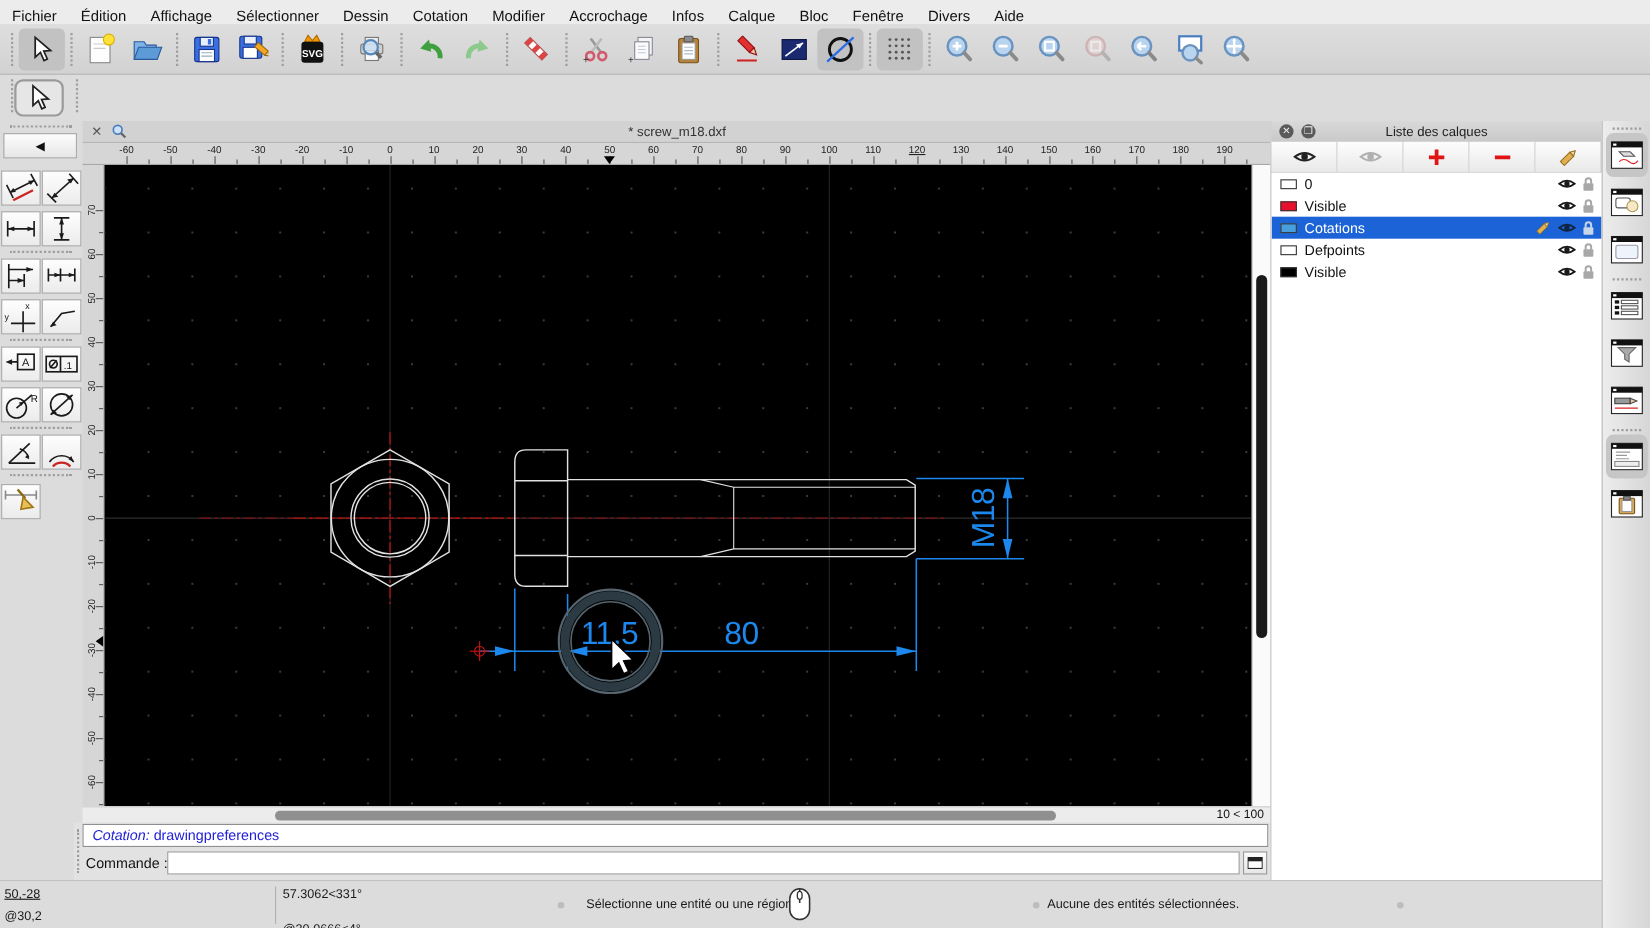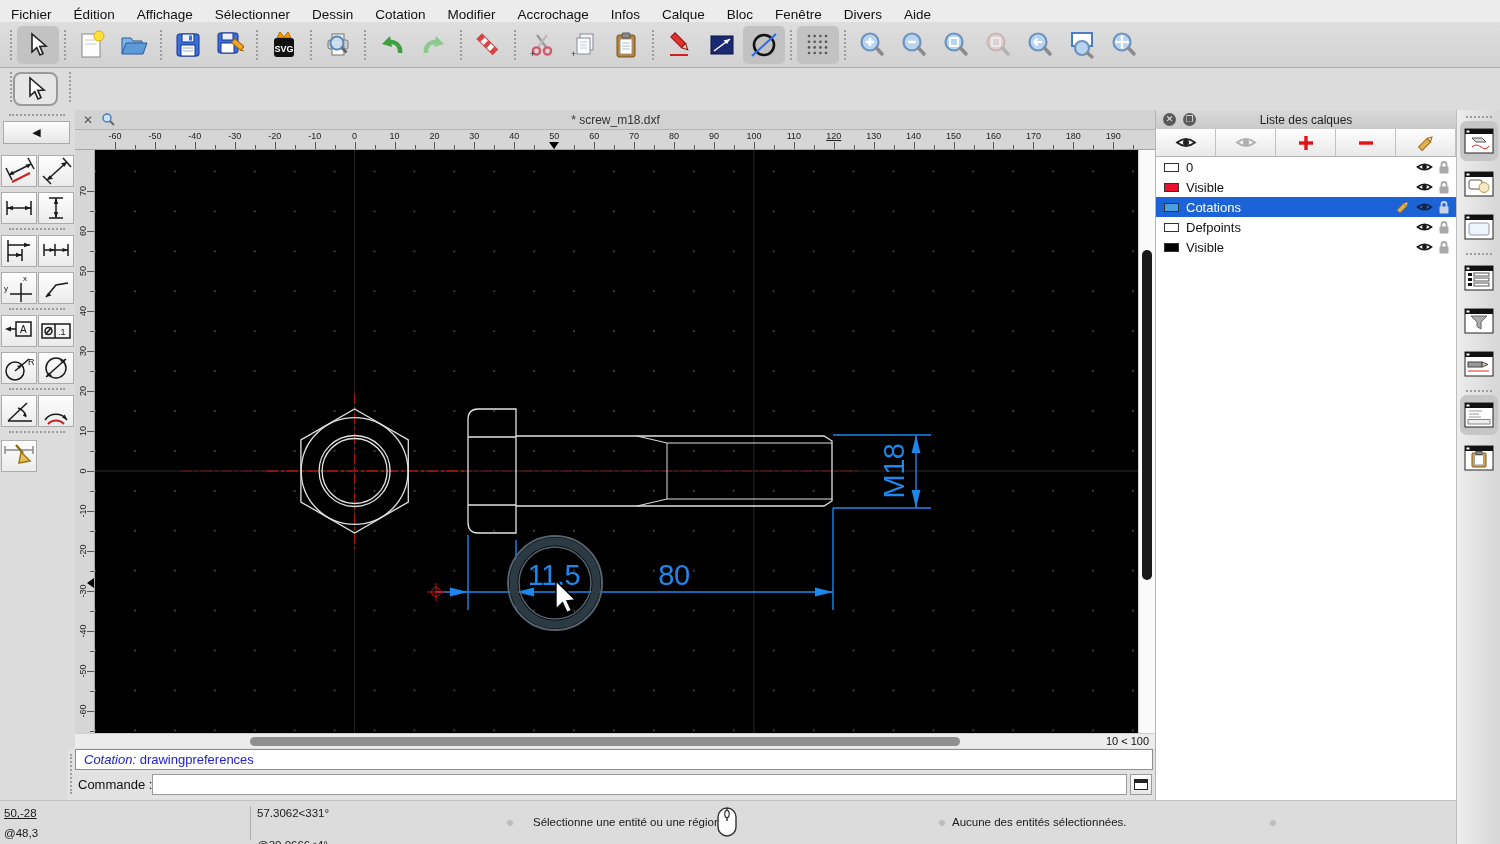--- a/index.html
+++ b/index.html
@@ -805,21 +805,21 @@
   <div id="cmd-kbd-btn">
     <svg width="14" height="11">
         <rect x="0.5" y="0.5" width="13" height="10" fill="#fff" stroke="#222"></rect>
         <rect x="0.5" y="0.5" width="13" height="3.5" fill="#222"></rect>
       </svg>
   </div>
 </div>
 
 <div id="statusbar">
   <div class="stat" style="left:4px;top:6px;text-decoration:underline;">50,-28</div>
-  <div class="stat" style="left:4px;top:26px;">@48,3</div>
+  <div class="stat" style="left:4px;top:26px;">@30,2</div>
   <div id="stat-sep"></div>
   <div class="stat" style="left:257px;top:6px;">57.3062&lt;331°</div>
   <div class="stat" style="left:257px;top:38px;">@30.0666&lt;4°</div>
   <div class="statdot" style="left:507px;top:19px;"></div>
   <div class="stat" style="left:533px;top:15px;">Sélectionne une entité ou une région</div>
   <span class="stat" style="left:716px;top:5px;">
     <svg width="22" height="32">
         <rect x="2" y="2" width="18" height="28" rx="9" fill="#fff" stroke="#333" stroke-width="1.4"></rect>
         <line x1="11" y1="2" x2="11" y2="15" stroke="#333" stroke-width="1.4"></line>
         <ellipse cx="11" cy="8" rx="2.2" ry="3.6" fill="#fff" stroke="#333" stroke-width="1.2"></ellipse>

